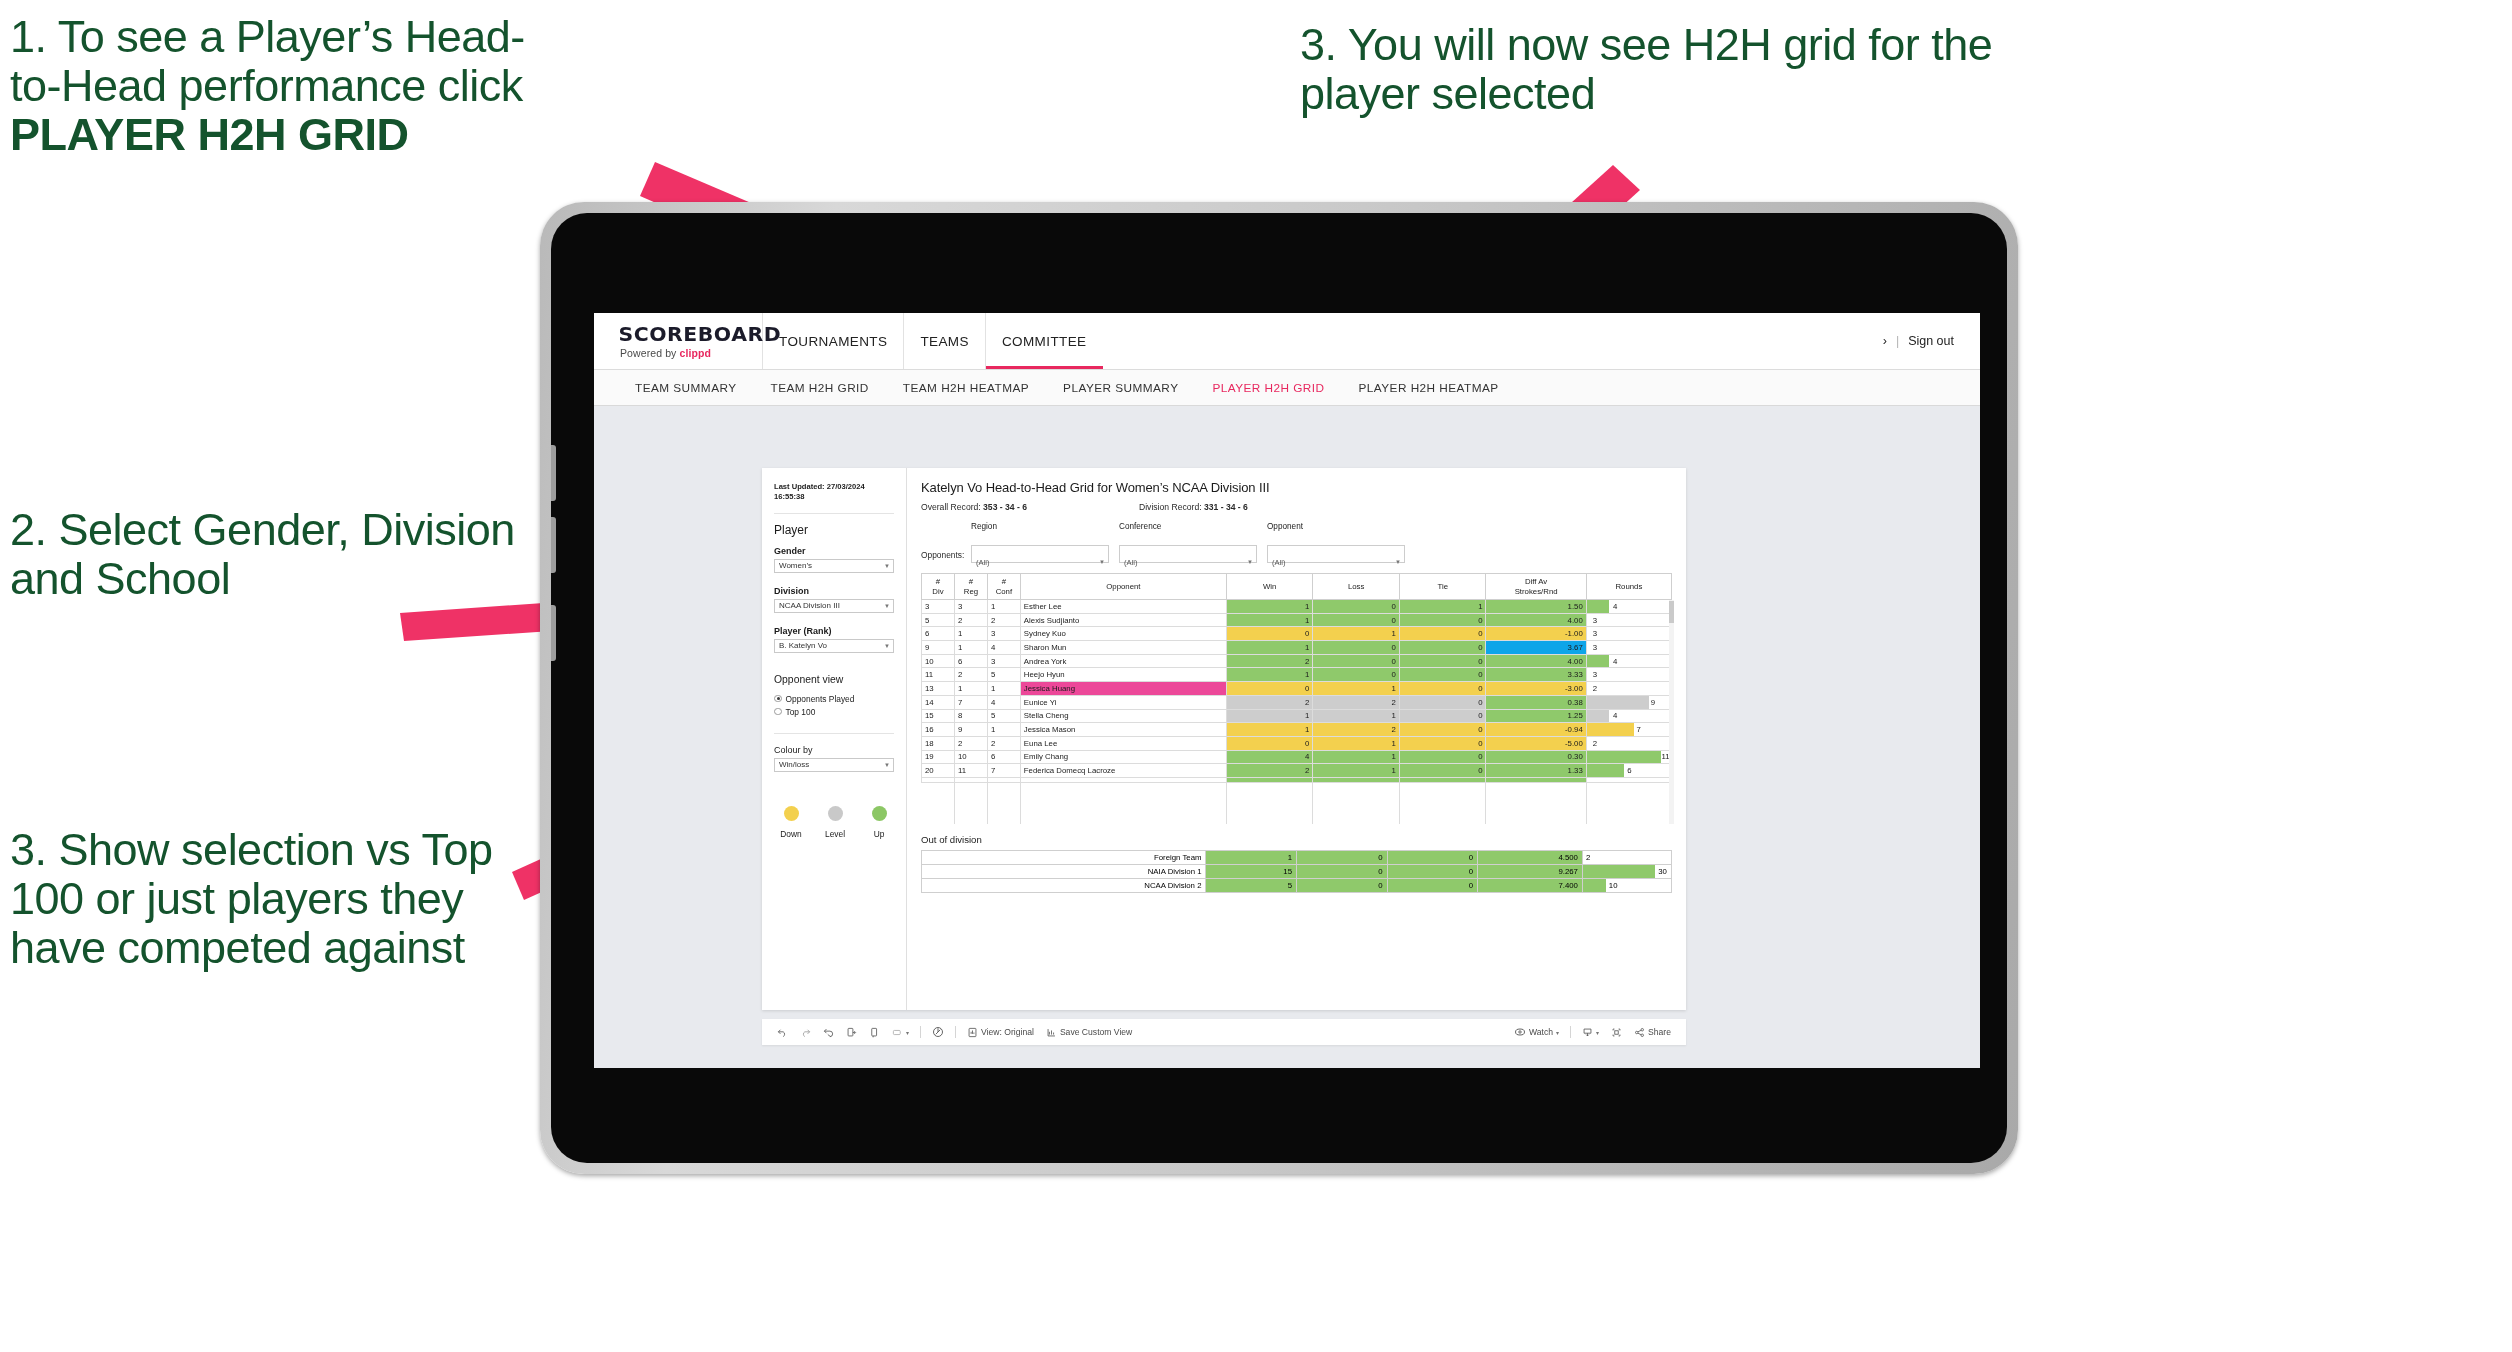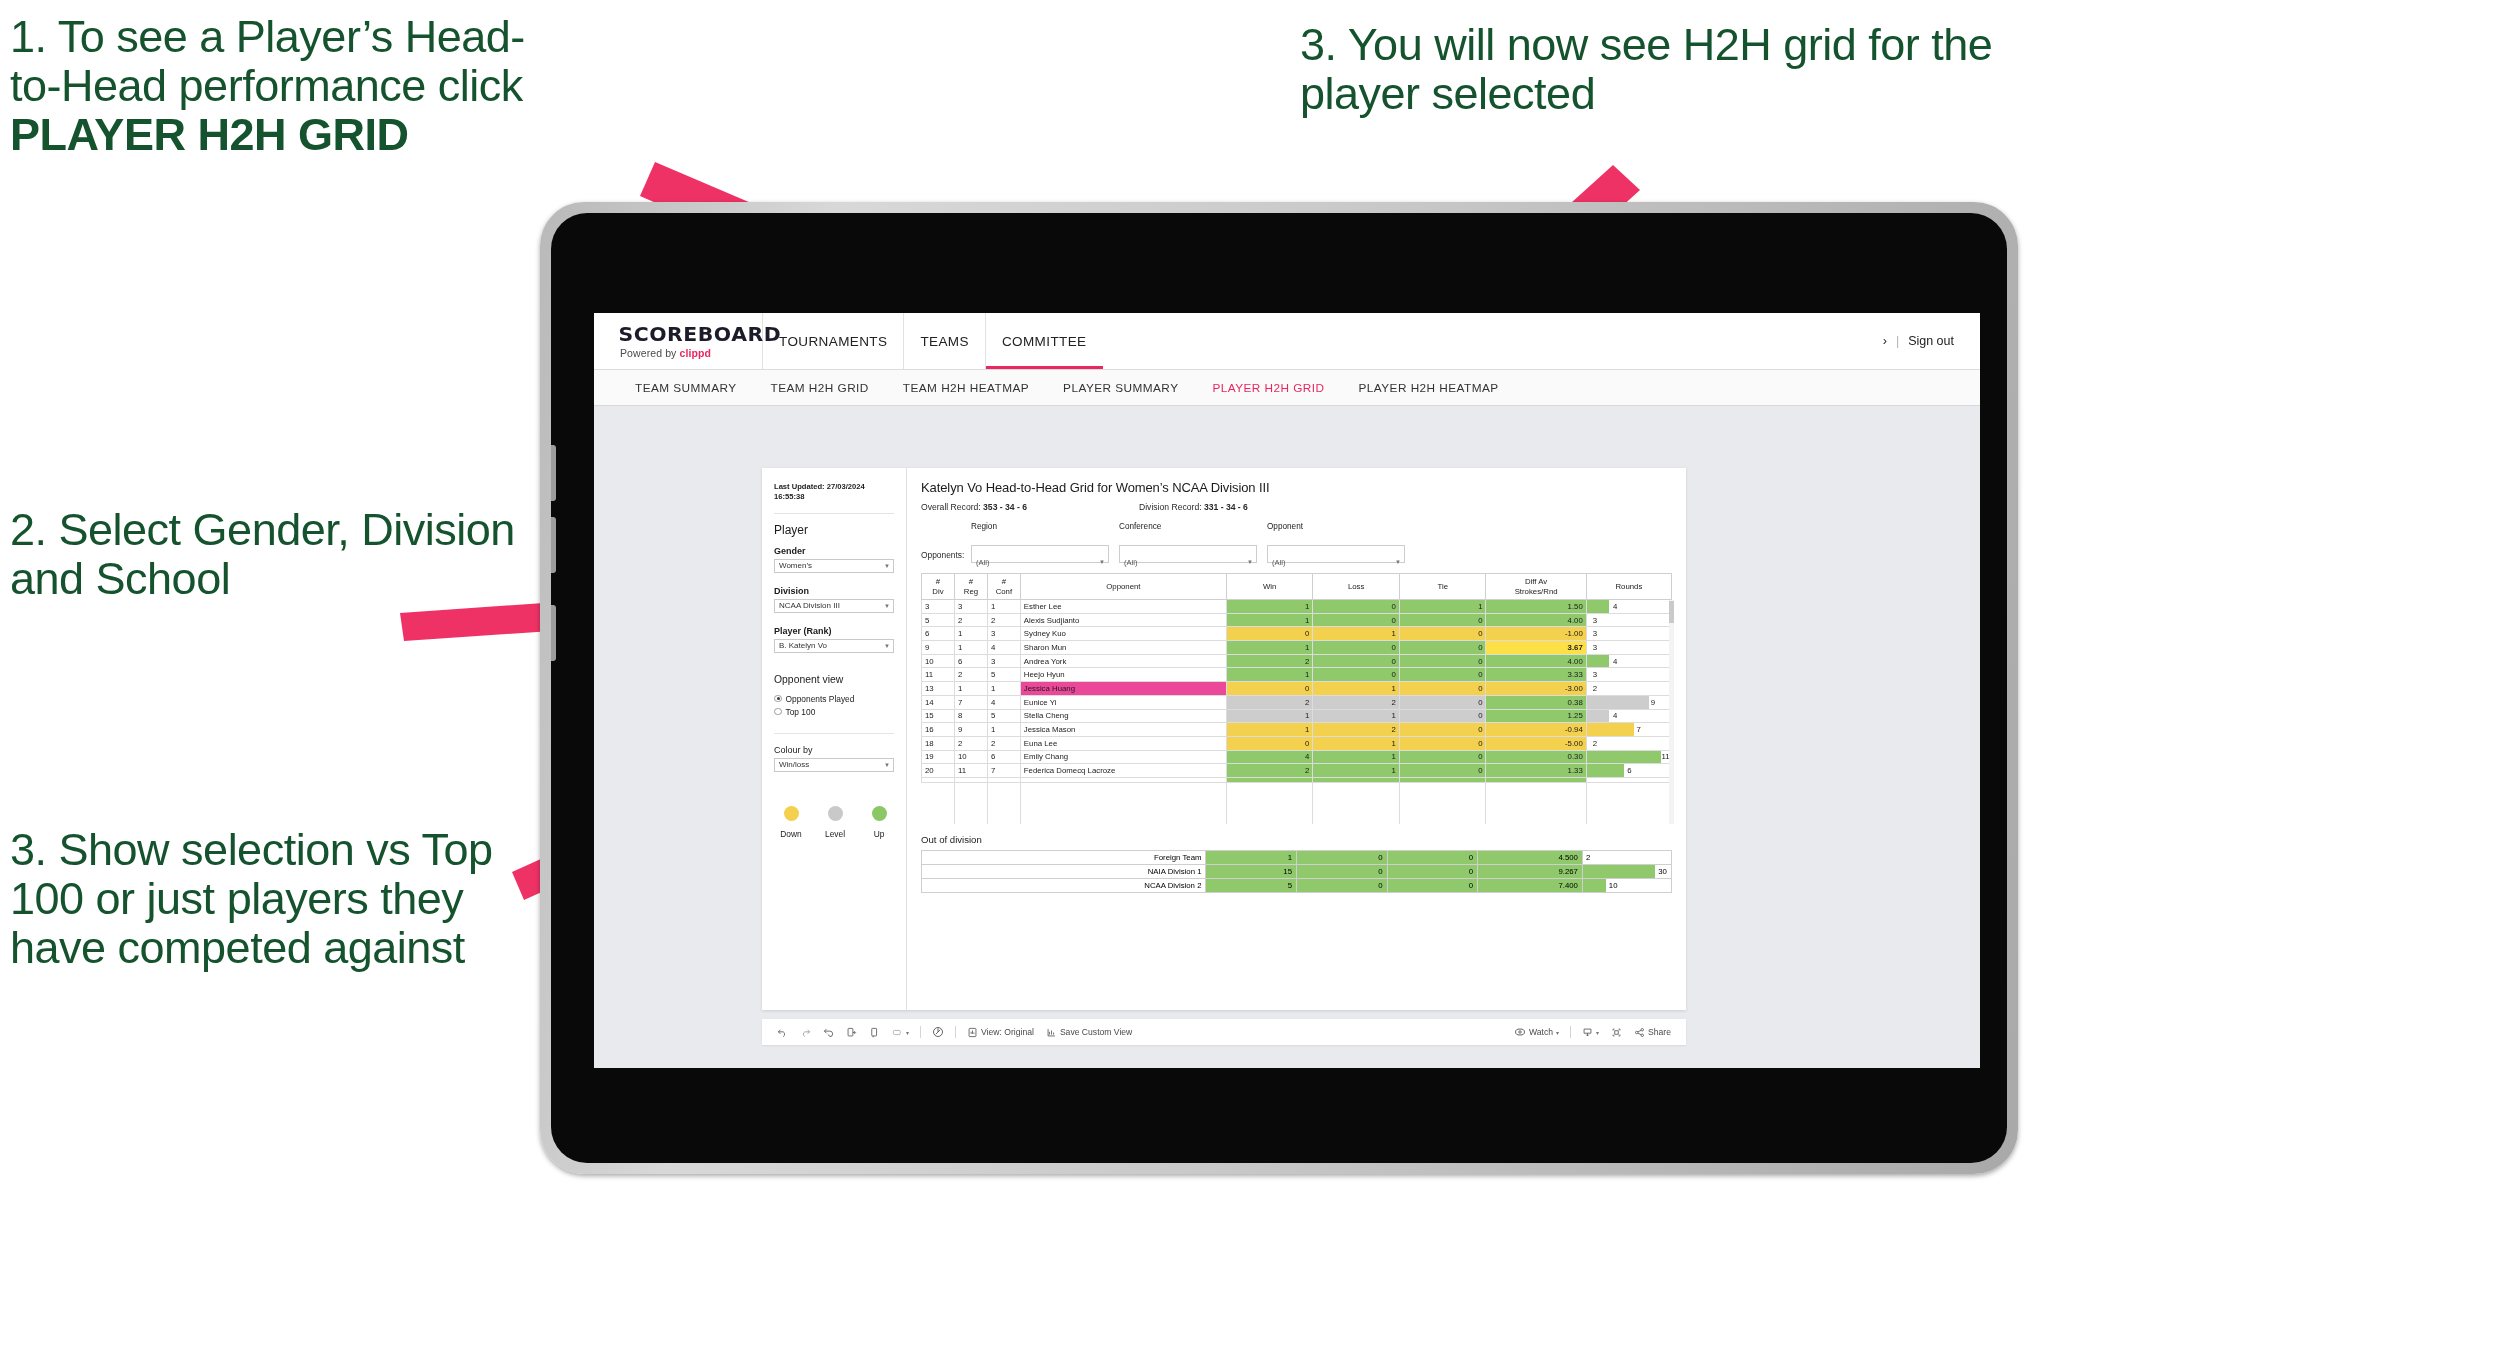--- a/index.html
+++ b/index.html
@@ -417,21 +417,21 @@
                         <td class="c-rnd"><span class="bar" style="width: 0%; background: rgb(243, 208, 78);"></span><span class="rnd-val" style="margin-left: 0%;">3</span></td>
                       </tr>
                       <tr>
                         <td class="c-div" style="background: rgb(255, 255, 255);">9</td>
                         <td class="c-reg" style="background: rgb(255, 255, 255);">1</td>
                         <td class="c-conf" style="background: rgb(255, 255, 255);">4</td>
                         <td class="c-opp" style="background: rgb(255, 255, 255);">Sharon Mun</td>
                         <td class="c-num" style="background: rgb(143, 201, 107);">1</td>
                         <td class="c-num" style="background: rgb(143, 201, 107);">0</td>
                         <td class="c-num" style="background: rgb(143, 201, 107);">0</td>
-                        <td class="c-diff" style="background: #fde047; font-weight: bold;">3.67</td>
+                        <td class="c-diff" style="background: #0ea5e9;">3.67</td>
                         <td class="c-rnd"><span class="bar" style="width: 0%; background: rgb(143, 201, 107);"></span><span class="rnd-val" style="margin-left: 0%;">3</span></td>
                       </tr>
                       <tr>
                         <td class="c-div" style="background: rgb(255, 255, 255);">10</td>
                         <td class="c-reg" style="background: rgb(255, 255, 255);">6</td>
                         <td class="c-conf" style="background: rgb(255, 255, 255);">3</td>
                         <td class="c-opp" style="background: rgb(255, 255, 255);">Andrea York</td>
                         <td class="c-num" style="background: rgb(143, 201, 107);">2</td>
                         <td class="c-num" style="background: rgb(143, 201, 107);">0</td>
                         <td class="c-num" style="background: rgb(143, 201, 107);">0</td>

